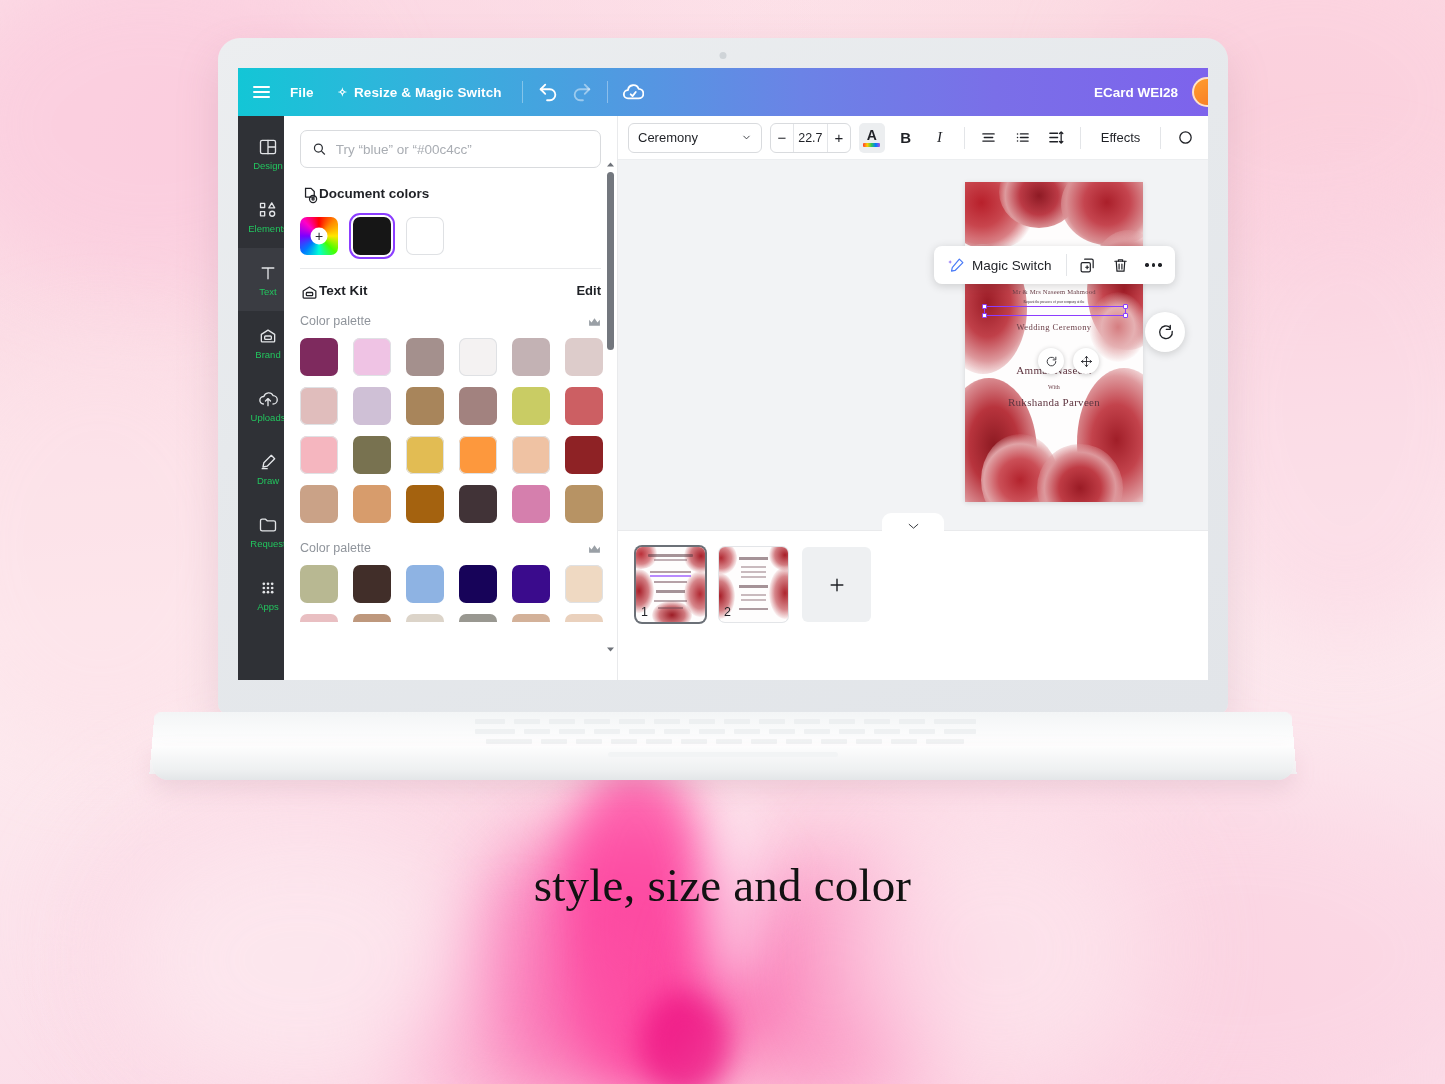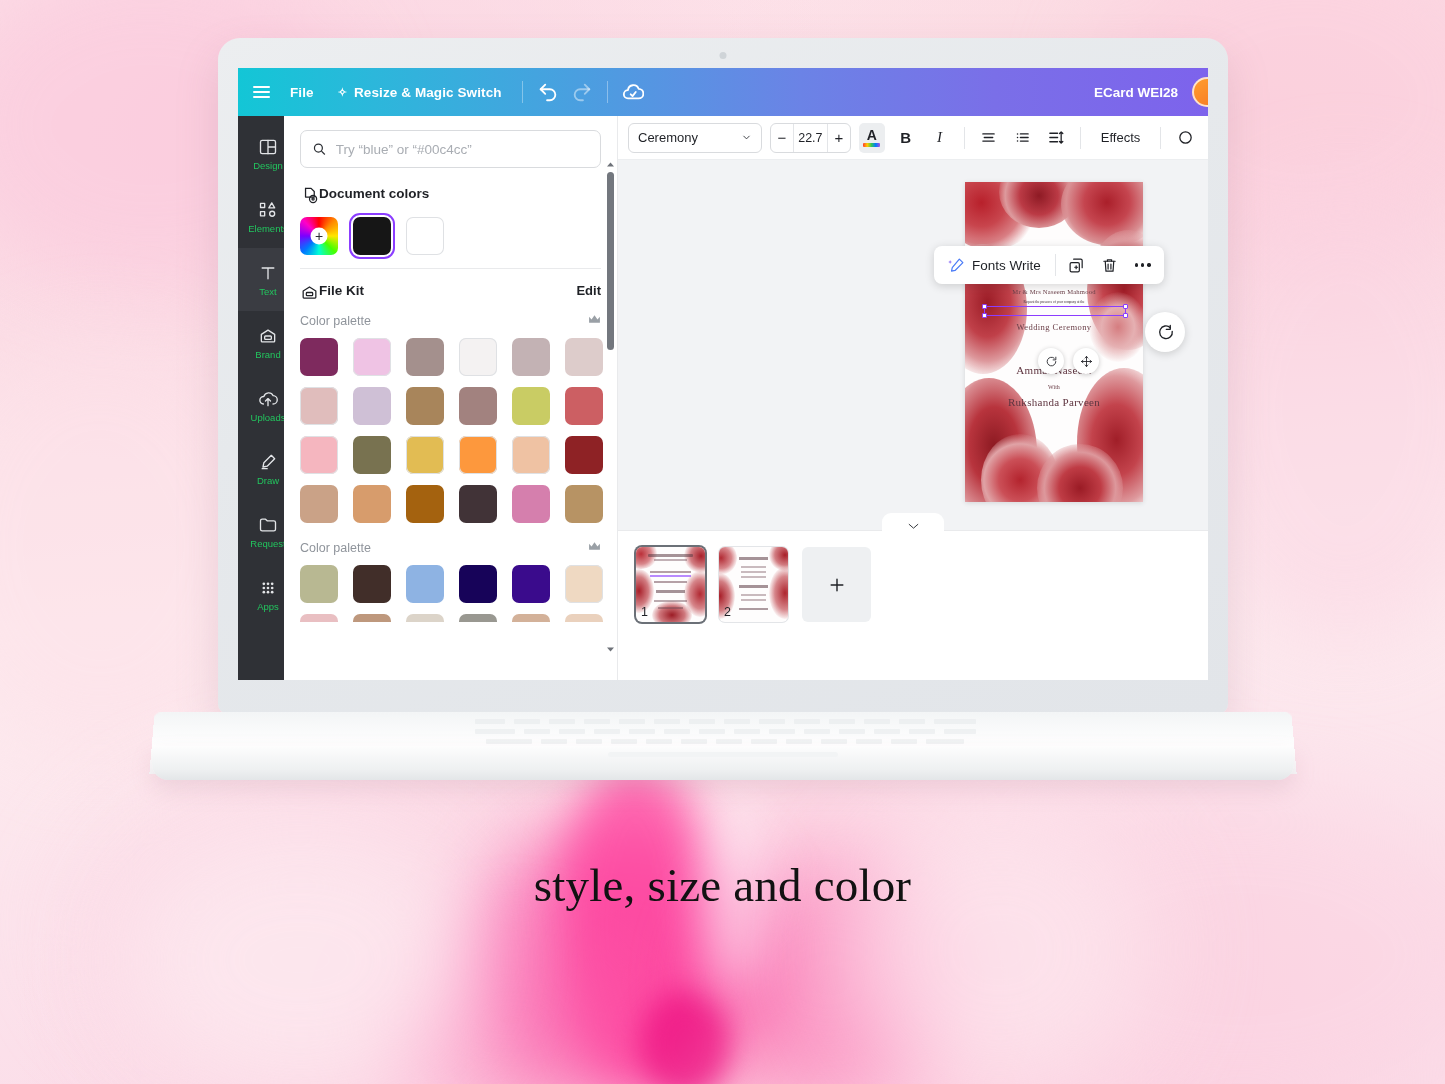--- a/index.html
+++ b/index.html
@@ -158,21 +158,21 @@
     content: ""; position: absolute; left: 50%; top: 50%; width: 17px; height: 17px;
     transform: translate(-50%,-50%); border-radius: 50%; background: #fff;
   }
   .sw-add .pl {
     position: absolute; left: 50%; top: 50%; transform: translate(-50%,-50%);
     font-size: 14px; line-height: 1; color: #2b2e33; z-index: 2; font-weight: 500;
   }
 
   .divider { height: 1px; background: #e9eaec; margin: 13px 0 0 0; }
 
-  .pal-label { display: flex; align-items: flex-start; margin: 12px 0 10px 0; }
+  .pal-label { display: flex; align-items: flex-end; margin: 12px 0 10px 0; }
   .pal-label .t { font-size: 12.5px; color: #8f949b; }
   .pal-label .sp { flex: 1; }
   .crown { width: 13px; height: 11px; fill: #9aa0a6; }
 
   .scrollbar {
     position: absolute; right: 3px; top: 44px; width: 7px; height: 494px;
   }
   .sb-track { position: absolute; inset: 0; background: #fff; }
   .sb-arrow { position: absolute; left: 0; width: 7px; height: 9px; display: flex; align-items: center; justify-content: center; }
   .sb-arrow svg { width: 7px; height: 5px; fill: #6e7279; }
@@ -472,21 +472,21 @@
                 </div>
                 <div class="divider"></div>
               </div>
 
               <div class="sec">
                 <div class="sec-hd" style="margin-top:6px;">
                   <svg class="sechd-ic" viewBox="0 0 24 24">
                     <path d="M4 10l8-5 8 5v8a1 1 0 0 1-1 1H5a1 1 0 0 1-1-1z"></path>
                       <rect x="8" y="12" width="8" height="4" rx="1"></rect>
                   </svg>
-                  <span class="t">File Kit</span>
+                  <span class="t">Text Kit</span>
                   <span class="sp"></span>
                   <span class="edit">Edit</span>
                 </div>
 
                 <div class="pal-label">
                   <span class="t">Color palette</span>
                   <span class="sp"></span>
                   <svg class="crown" viewBox="0 0 24 20">
                       <path d="M2 5l4.5 5L12 2l5.5 8L22 5v11H2z"></path>
                     </svg>
@@ -671,21 +671,21 @@
                     <path d="M12 3l-2.6 2.6M12 3l2.6 2.6M12 21l-2.6-2.6M12 21l2.6-2.6M3 12l2.6-2.6M3 12l2.6 2.6M21 12l-2.6-2.6M21 12l-2.6 2.6"></path>
                   </svg>
               </div>
 
               <div class="ctxbar">
                 <div class="mw">
                   <svg viewBox="0 0 24 24" style="width:17px;height:17px;stroke:#4a7bf7;fill:none;stroke-width:1.7;stroke-linecap:round;stroke-linejoin:round;">
                     <path d="M16 3l5 5-11 11-5 1 1-5z"></path>
                       <path d="M3 4.2l.8 2 2 .8-2 .8-.8 2-.8-2-2-.8 2-.8z" fill="#8b6cf7" stroke="none"></path>
                   </svg>
-                  <span class="lbl">Fonts Write</span>
+                  <span class="lbl">Magic Switch</span>
                 </div>
                 <div class="fsep"></div>
                 <div class="cb">
                   <svg viewBox="0 0 24 24">
                       <path d="M8 3h10a2 2 0 0 1 2 2v10"></path>
                       <rect x="3" y="8" width="13" height="13" rx="2"></rect>
                       <path d="M9.5 14.5h4M11.5 12.5v4"></path>
                     </svg>
                 </div>
                 <div class="cb">

